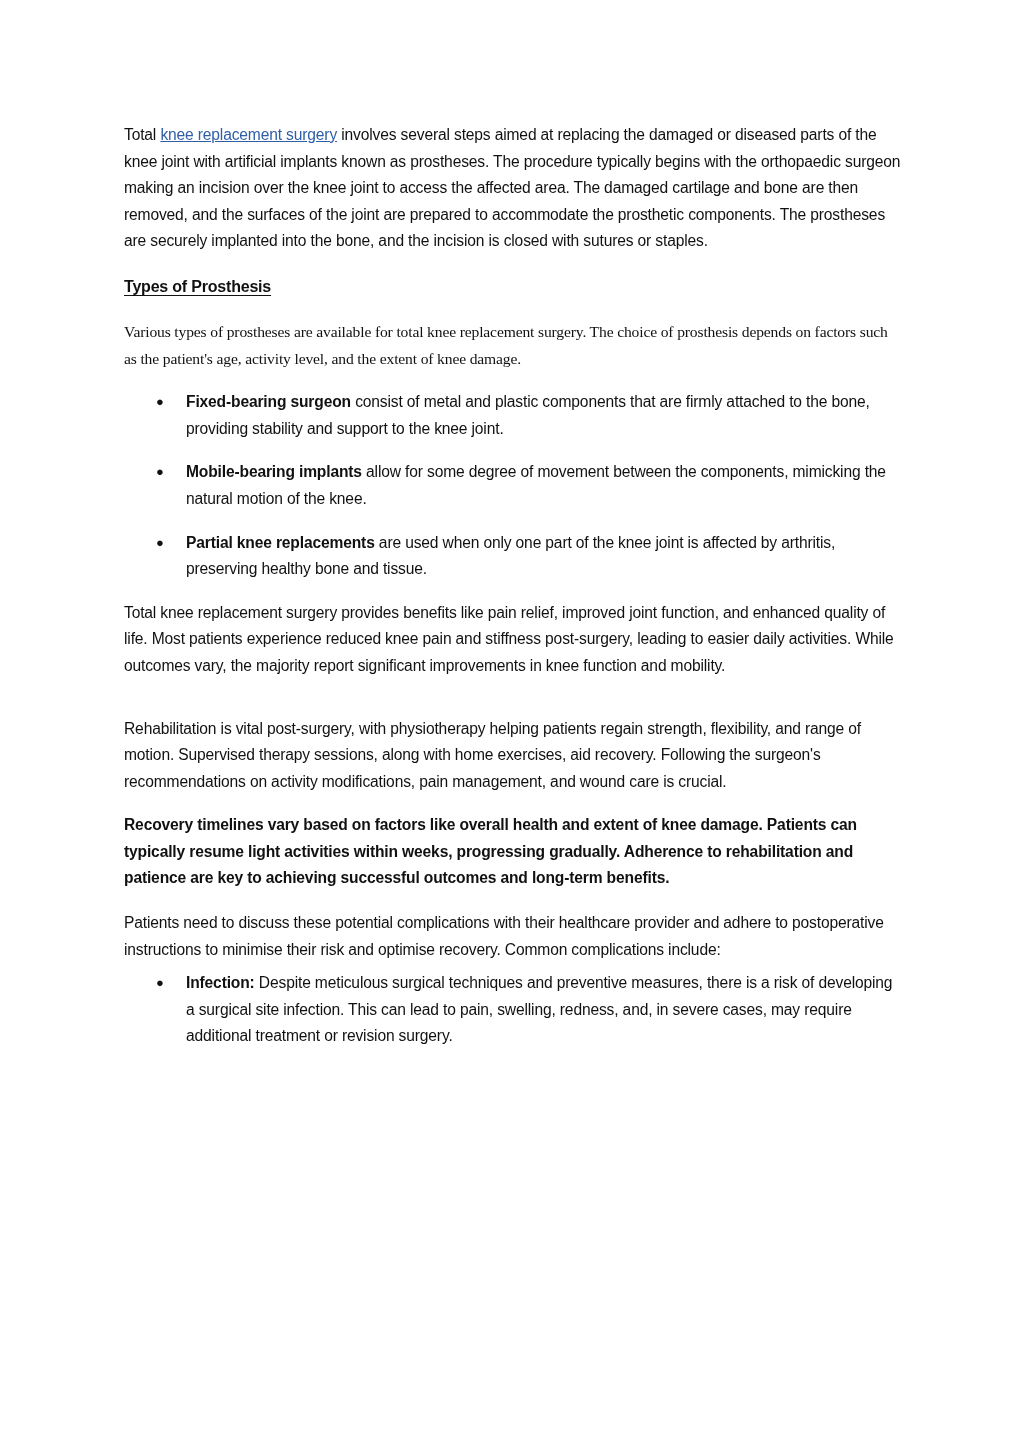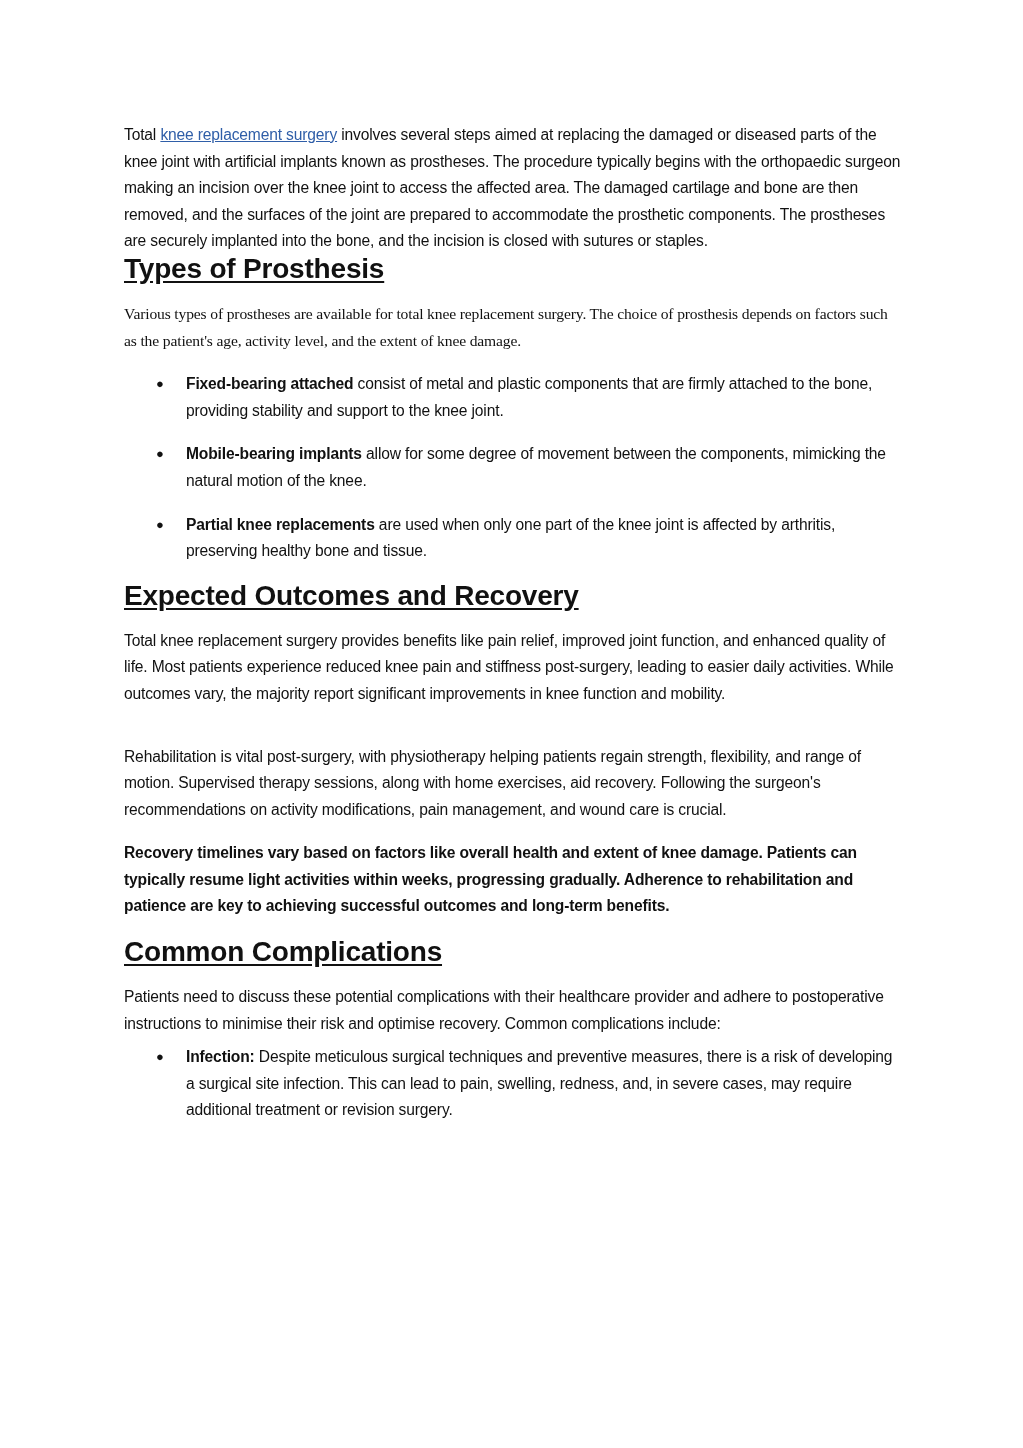--- a/index.html
+++ b/index.html
@@ -26,21 +26,21 @@
       font-size: 15.6px;
       line-height: 26.6px;
       letter-spacing: -0.15px;
     }
     a.link {
       color: #2f5ea8;
       text-decoration: underline;
     }
     h2.section {
       margin: 0;
-      font-size: 28px;
+      font-size: 16px;
       font-weight: bold;
       text-decoration: underline;
       text-underline-offset: 3px;
       letter-spacing: -0.2px;
       line-height: 28px;
     }
     ul.bullets {
       list-style: none;
       margin: 0;
       padding: 0;
@@ -58,47 +58,45 @@
       top: 0;
       font-size: 13px;
     }
     .b { font-weight: bold; }
   </style>
 </head>
 <body>
 
 <div class="page">
 
-  <p class="body" style="">
+  <p class="body" style="margin-bottom:18px;">
     <span>Total </span><a class="link" href="#">knee replacement surgery</a><span> involves several steps aimed at replacing the damaged or diseased parts of the knee joint with artificial implants known as prostheses. The procedure typically begins with the orthopaedic surgeon making an incision over the knee joint to access the affected area. The damaged cartilage and bone are then removed, and the surfaces of the joint are prepared to accommodate the prosthetic components. The prostheses are securely implanted into the bone, and the incision is closed with sutures or staples.</span>
   </p>
 
   <h2 class="section" style="margin-bottom:18px;">Types of Prosthesis</h2>
   <p class="body" style="margin-bottom:17px;font-family:Liberation Serif, serif;">Various types of prostheses are available for total knee replacement surgery. The choice of prosthesis depends on factors such as the patient's age, activity level, and the extent of knee damage.</p>
   <ul class="bullets" style="margin-bottom:17px;">
     <li style="margin-bottom:17px;">
       <span class="dot">●</span>
-      <span class="b">Fixed-bearing attached</span><span> consist of metal and plastic components that are firmly attached to the bone, providing stability and support to the knee joint.</span>
+      <span class="b">Fixed-bearing surgeon</span><span> consist of metal and plastic components that are firmly attached to the bone, providing stability and support to the knee joint.</span>
     </li>
     <li style="margin-bottom:17px;">
       <span class="dot">●</span>
       <span class="b">Mobile-bearing implants</span><span> allow for some degree of movement between the components, mimicking the natural motion of the knee.</span>
     </li>
     <li>
       <span class="dot">●</span>
       <span class="b">Partial knee replacements</span><span> are used when only one part of the knee joint is affected by arthritis, preserving healthy bone and tissue.</span>
     </li>
   </ul>
 
-  <h2 class="section" style="margin-bottom:18px;">Expected Outcomes and Recovery</h2>
   <p class="body" style="margin-bottom:17px;">Total knee replacement surgery provides benefits like pain relief, improved joint function, and enhanced quality of life. Most patients experience reduced knee pain and stiffness post-surgery, leading to easier daily activities. While outcomes vary, the majority report significant improvements in knee function and mobility.</p>
   <p class="body" style="margin-bottom:17px;margin-top:36px;">Rehabilitation is vital post-surgery, with physiotherapy helping patients regain strength, flexibility, and range of motion. Supervised therapy sessions, along with home exercises, aid recovery. Following the surgeon's recommendations on activity modifications, pain management, and wound care is crucial.</p>
   <p class="body" style="margin-bottom:18px;font-weight:bold;">Recovery timelines vary based on factors like overall health and extent of knee damage. Patients can typically resume light activities within weeks, progressing gradually. Adherence to rehabilitation and patience are key to achieving successful outcomes and long-term benefits.</p>
 
-  <h2 class="section" style="margin-bottom:18px;">Common Complications</h2>
   <p class="body" style="margin-bottom:7px;">Patients need to discuss these potential complications with their healthcare provider and adhere to postoperative instructions to minimise their risk and optimise recovery. Common complications include:</p>
   <ul class="bullets">
     <li>
       <span class="dot">●</span>
       <span class="b">Infection:</span><span> Despite meticulous surgical techniques and preventive measures, there is a risk of developing a surgical site infection. This can lead to pain, swelling, redness, and, in severe cases, may require additional treatment or revision surgery.</span>
     </li>
   </ul>
 
 </div>
 

